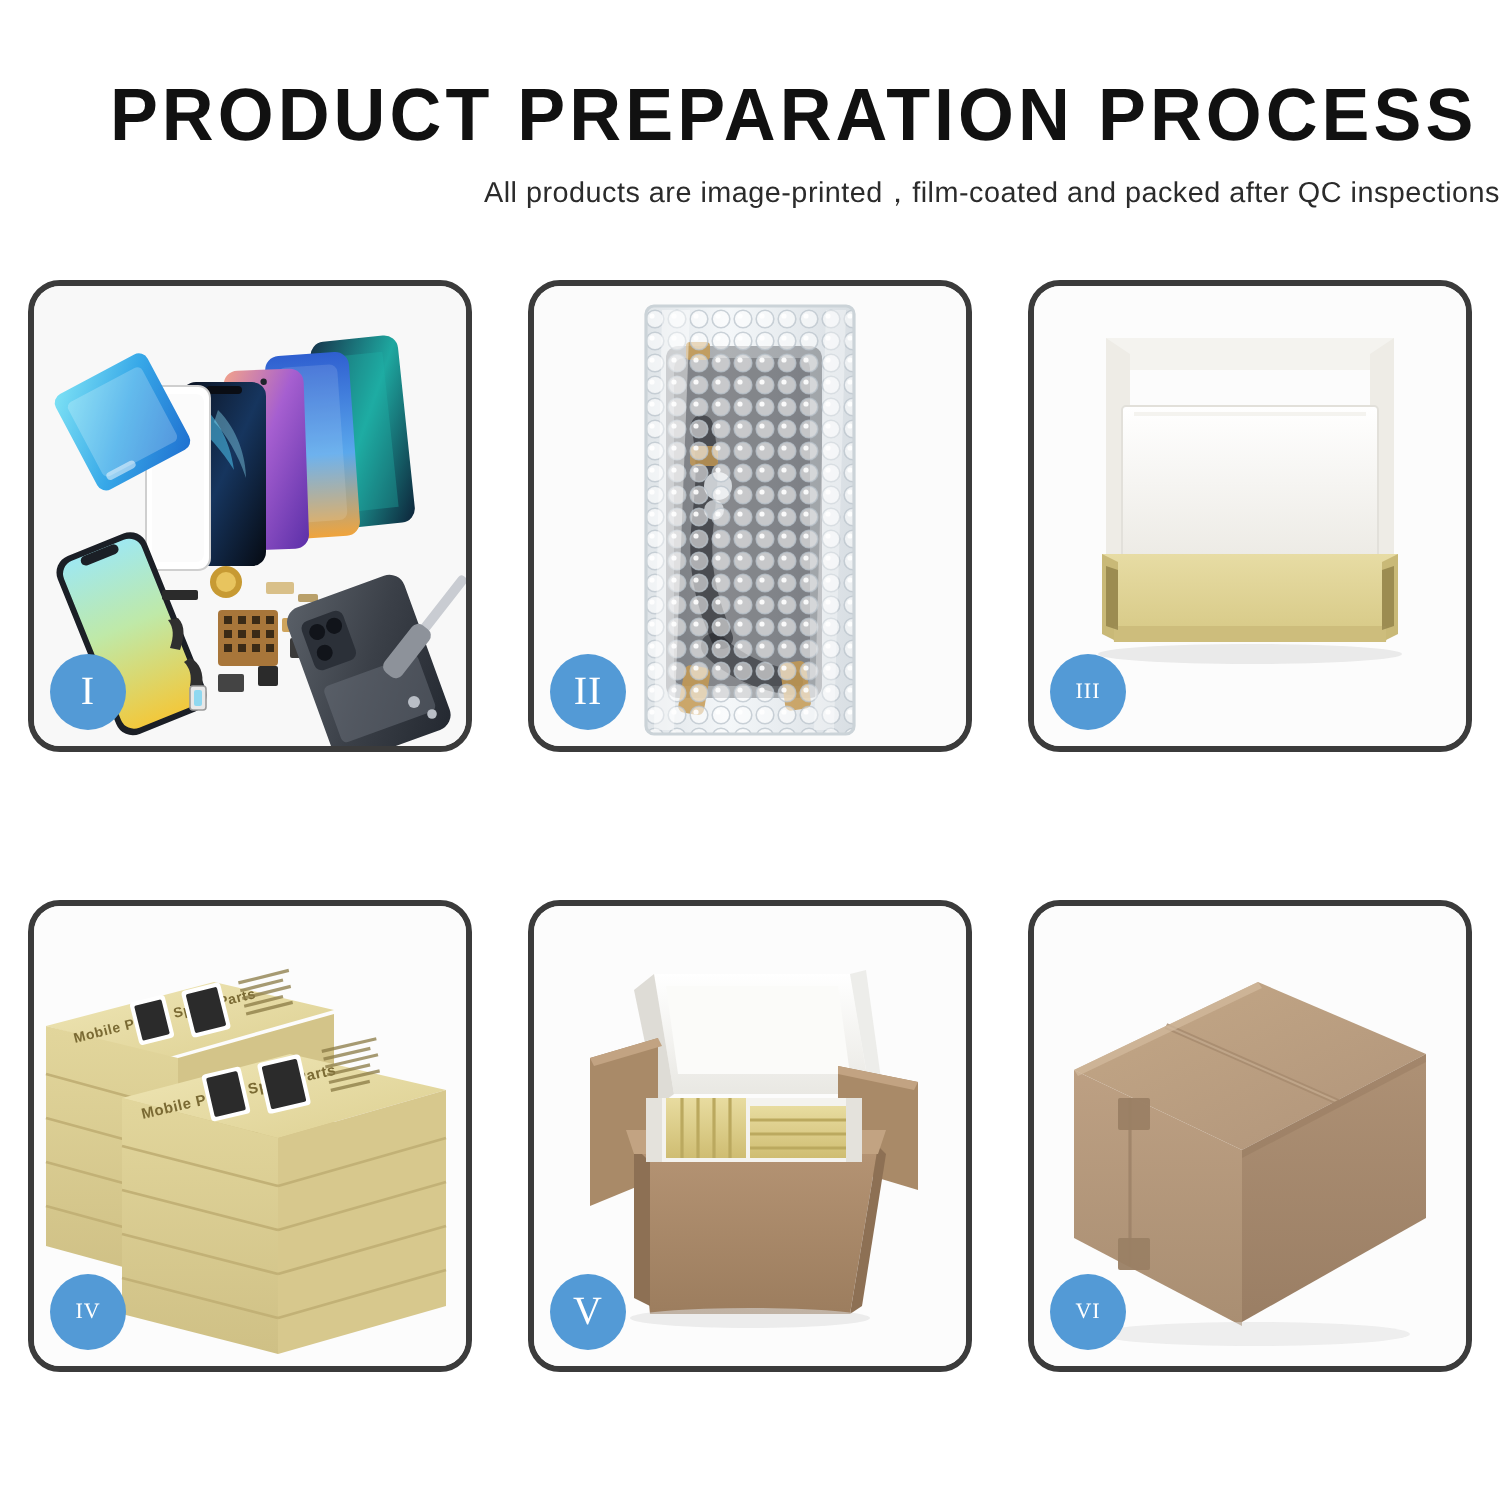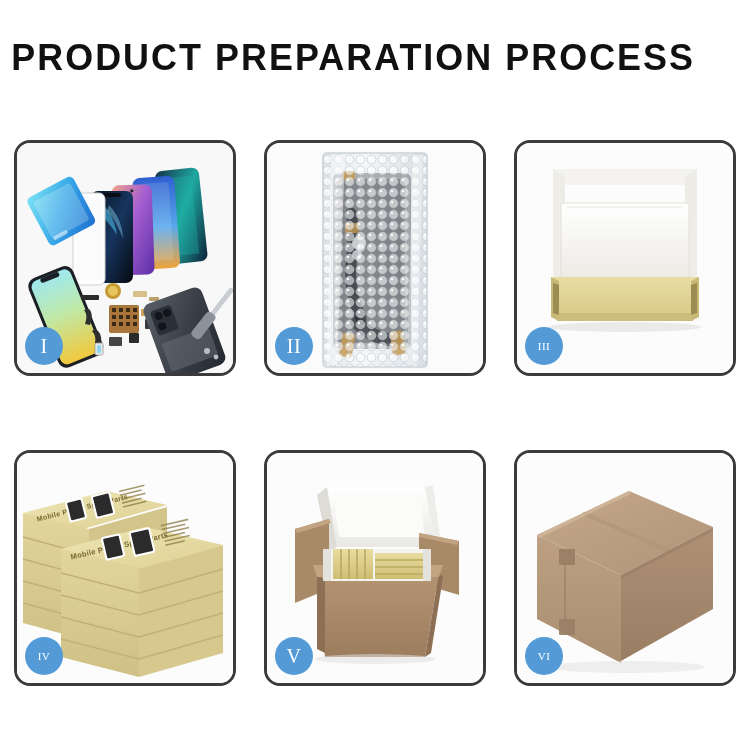--- a/index.html
+++ b/index.html
@@ -13,21 +13,21 @@
     overflow: hidden;
     font-family: "Liberation Sans", sans-serif;
     position: relative;
   }
 
   
   .header {
     position: absolute;
     left: 0; top: 0;
     width: 750px;
-    text-align: left;
+    text-align: right;
   }
   .page-title {
     margin: 0;
     padding-top: 38px;
     font-family: "Liberation Sans", sans-serif;
     font-size: 37px;
     font-weight: 700;
     letter-spacing: 2.1px;
     color: #111111;
     line-height: 1.08;
@@ -91,20 +91,21 @@
     letter-spacing: 0.5px;
     z-index: 5;
   }
   .badge.wide { font-size: 11px; }
 </style>
 </head>
 <body>
 
 <div class="header">
   <h1 class="page-title">PRODUCT PREPARATION PROCESS</h1>
+  <p class="page-subtitle">All products are image-printed，film-coated and packed after QC inspections</p>
 </div>
 
 <div class="grid">
 
   <div class="panel">
     <div class="panel-media">
       <svg viewBox="0 0 216 230" preserveAspectRatio="xMidYMid slice">
         <defs>
           <linearGradient id="p1scr" x1="0" y1="0" x2="1" y2="1">
             <stop offset="0" stop-color="#7fe3f5"></stop>

